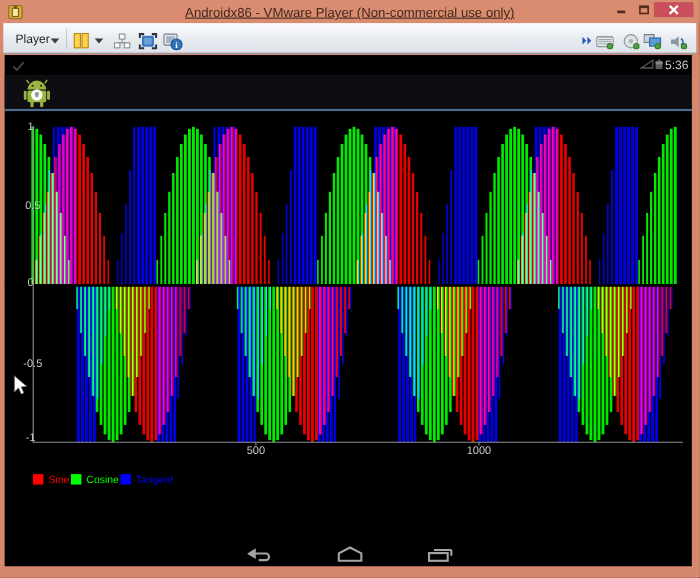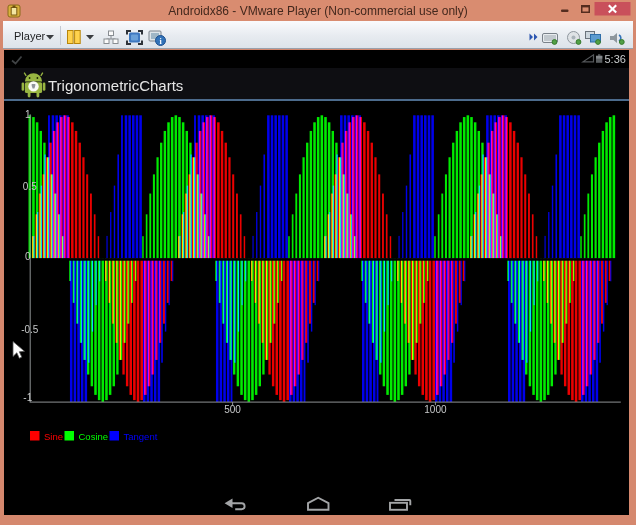--- a/index.html
+++ b/index.html
@@ -1,17 +1,17 @@
 <!DOCTYPE html>
 <html><head><meta charset="utf-8"><style>
 html,body{margin:0;padding:0;width:636px;height:525px;overflow:hidden;background:#d5886e;font-family:"Liberation Sans",sans-serif;}
 #win{position:absolute;left:0;top:0;width:636px;height:525px;}
 .abs{position:absolute;}
 #titlebar{left:0;top:0;width:636px;height:21px;background:#d98c70;}
-#titletext{left:0;top:4px;width:636px;text-align:center;font-size:12px;color:#43281d;}
+#titletext{left:0;top:4px;width:636px;text-align:center;font-size:12px;color:#43281d;text-decoration:underline;}
 #toolbar{left:3px;top:21px;width:630px;height:27px;background:linear-gradient(#fafbfd,#e7ebf0 55%,#dde3ea);border-bottom:1px solid #98a0ab;}
 #screen{left:4px;top:50px;width:625px;height:465px;background:#000;}
 </style></head><body>
 <div id="win">
 <div class="abs" id="titlebar"></div>
 <div class="abs" id="titletext">Androidx86 - VMware Player (Non-commercial use only)</div>
 <svg class="abs" style="left:7px;top:4px" width="14" height="14" viewBox="0 0 14 14">
  <rect x="1" y="1" width="12" height="12" rx="2" fill="#d9b13b" stroke="#8a6a1a"></rect>
  <rect x="4.2" y="3.5" width="5.6" height="7.5" fill="#f3e6a2" stroke="#7a5c14" stroke-width="1"></rect>
  <rect x="5.5" y="1.5" width="3" height="2.2" fill="#6b4f10"></rect>
@@ -101,21 +101,20 @@
  <rect x="0.6" y="12.4" width="2.6" height="8.4" rx="1.3"></rect>
  <rect x="21.8" y="12.4" width="2.6" height="8.4" rx="1.3"></rect>
  <rect x="6.7" y="21.5" width="2.8" height="6" rx="1.4"></rect>
  <rect x="15.5" y="21.5" width="2.8" height="6" rx="1.4"></rect>
  </g>
  <circle cx="8.6" cy="8" r="0.9" fill="#1a2405"></circle>
  <circle cx="16.4" cy="8" r="0.9" fill="#1a2405"></circle>
  <circle cx="12.5" cy="16.4" r="5.2" fill="#fdfdfd" opacity="0.97"></circle>
  <path d="M10.7 13.9 h3.6 v1.8 l-0.9 2.7 h-1.8 l-0.9 -2.7 Z" fill="#90959a"></path>
 </svg>
-<div class="abs" style="left:48px;top:77px;font-size:15px;color:#e6e6e6;">TrigonometricCharts</div>
 <div class="abs" style="left:4px;top:99px;width:625px;height:2px;background:#4c6b8c;"></div>
 <svg id="chart" width="625" height="345" viewBox="0 0 625 345" style="position:absolute;left:4px;top:101px">
 <g style="filter:blur(0.45px);opacity:0.92">
         <g fill="#f00">
           <rect x="27.99" y="135.18" width="1.46" height="22.42"></rect>
           <rect x="31.43" y="113.32" width="1.67" height="44.28"></rect>
           <rect x="34.89" y="92.54" width="1.86" height="65.06"></rect>
           <rect x="38.36" y="73.37" width="2.04" height="84.23"></rect>
           <rect x="41.85" y="56.27" width="2.20" height="101.33"></rect>
           <rect x="45.36" y="41.67" width="2.34" height="115.93"></rect>

